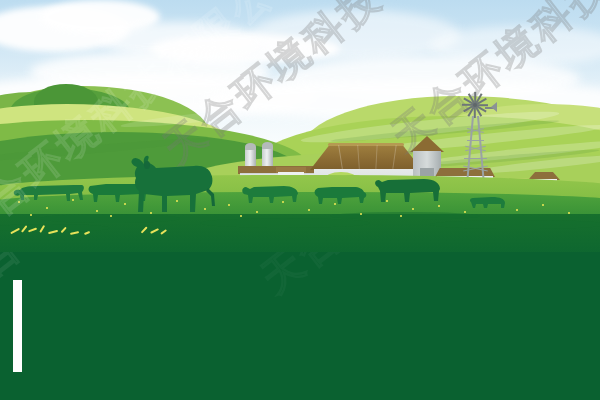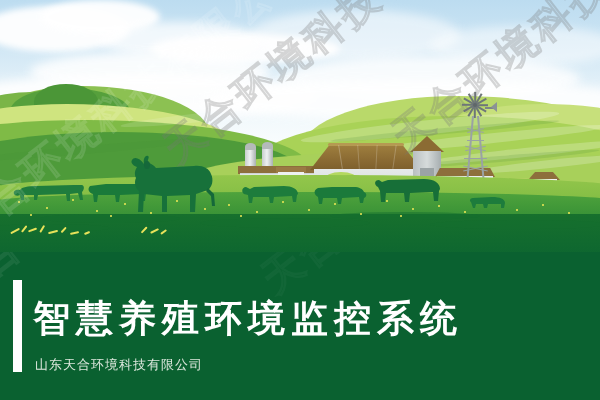--- a/index.html
+++ b/index.html
@@ -413,17 +413,15 @@
     <div class="wm-text low" style="left:-60px;top:210px;opacity:.6;">天合环境科技有限公司</div>
 
   </div>
 
   <div id="panel">
     <div class="wm-text low" style="left:-70px;top:20px;opacity:.32;">天合环境科技有限公司</div>
     <div class="wm-text low" style="left:250px;top:10px;opacity:.16;">天合环境科技有限公司</div>
 
     <div class="accent-bar"></div>
 
-    <div class="headline">智慧养殖环境监控系统</div>
-    <div class="company">山东天合环境科技有限公司</div>
   </div>
 
 </div>
 
 </body></html>

